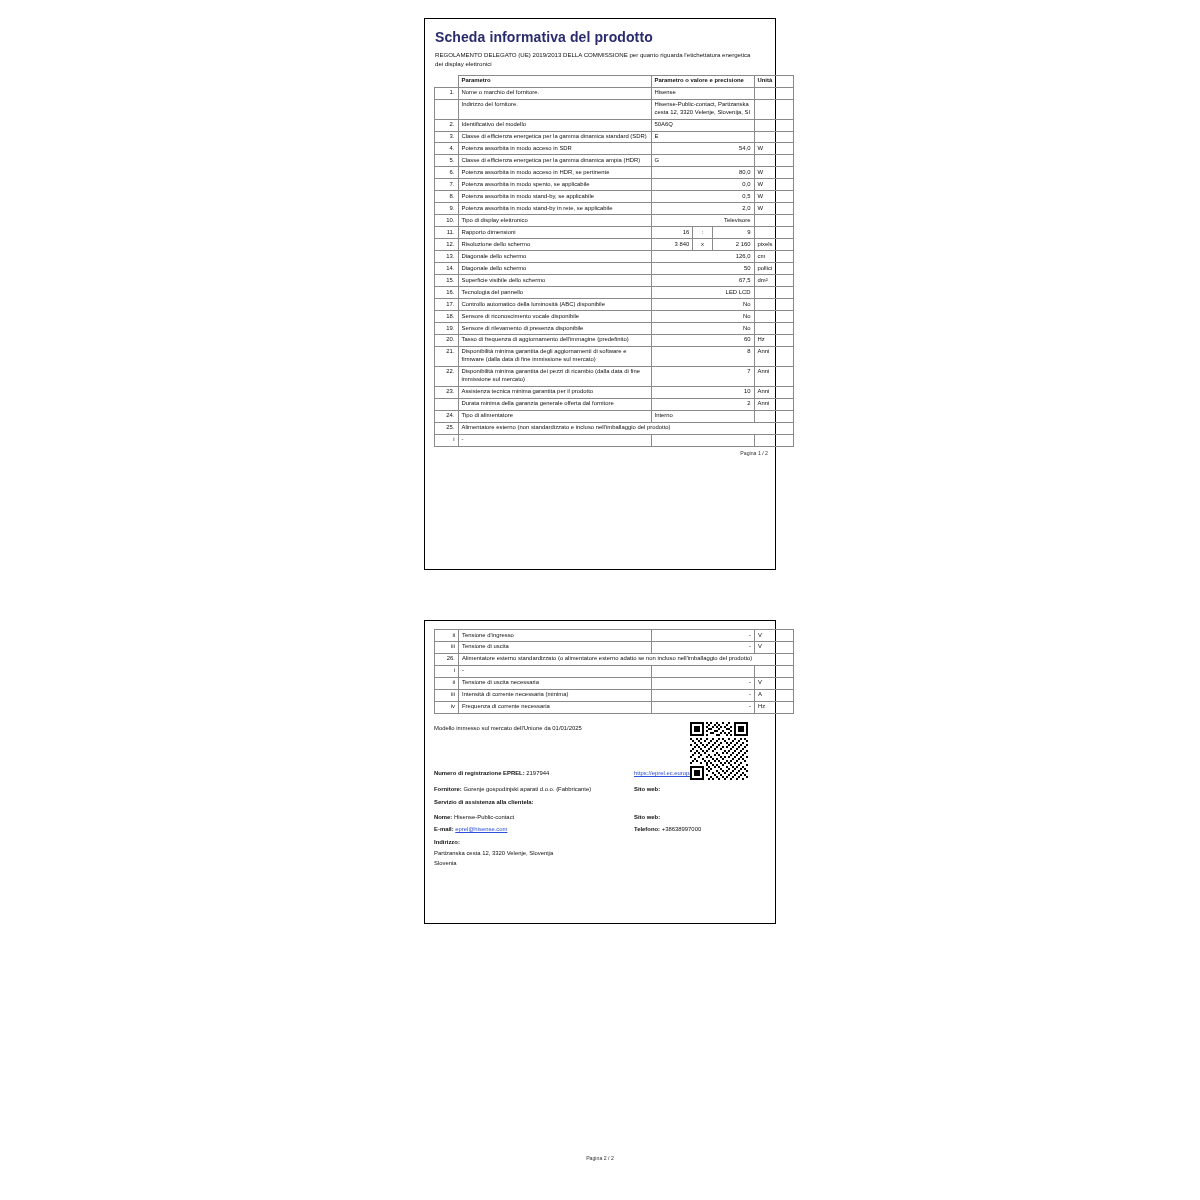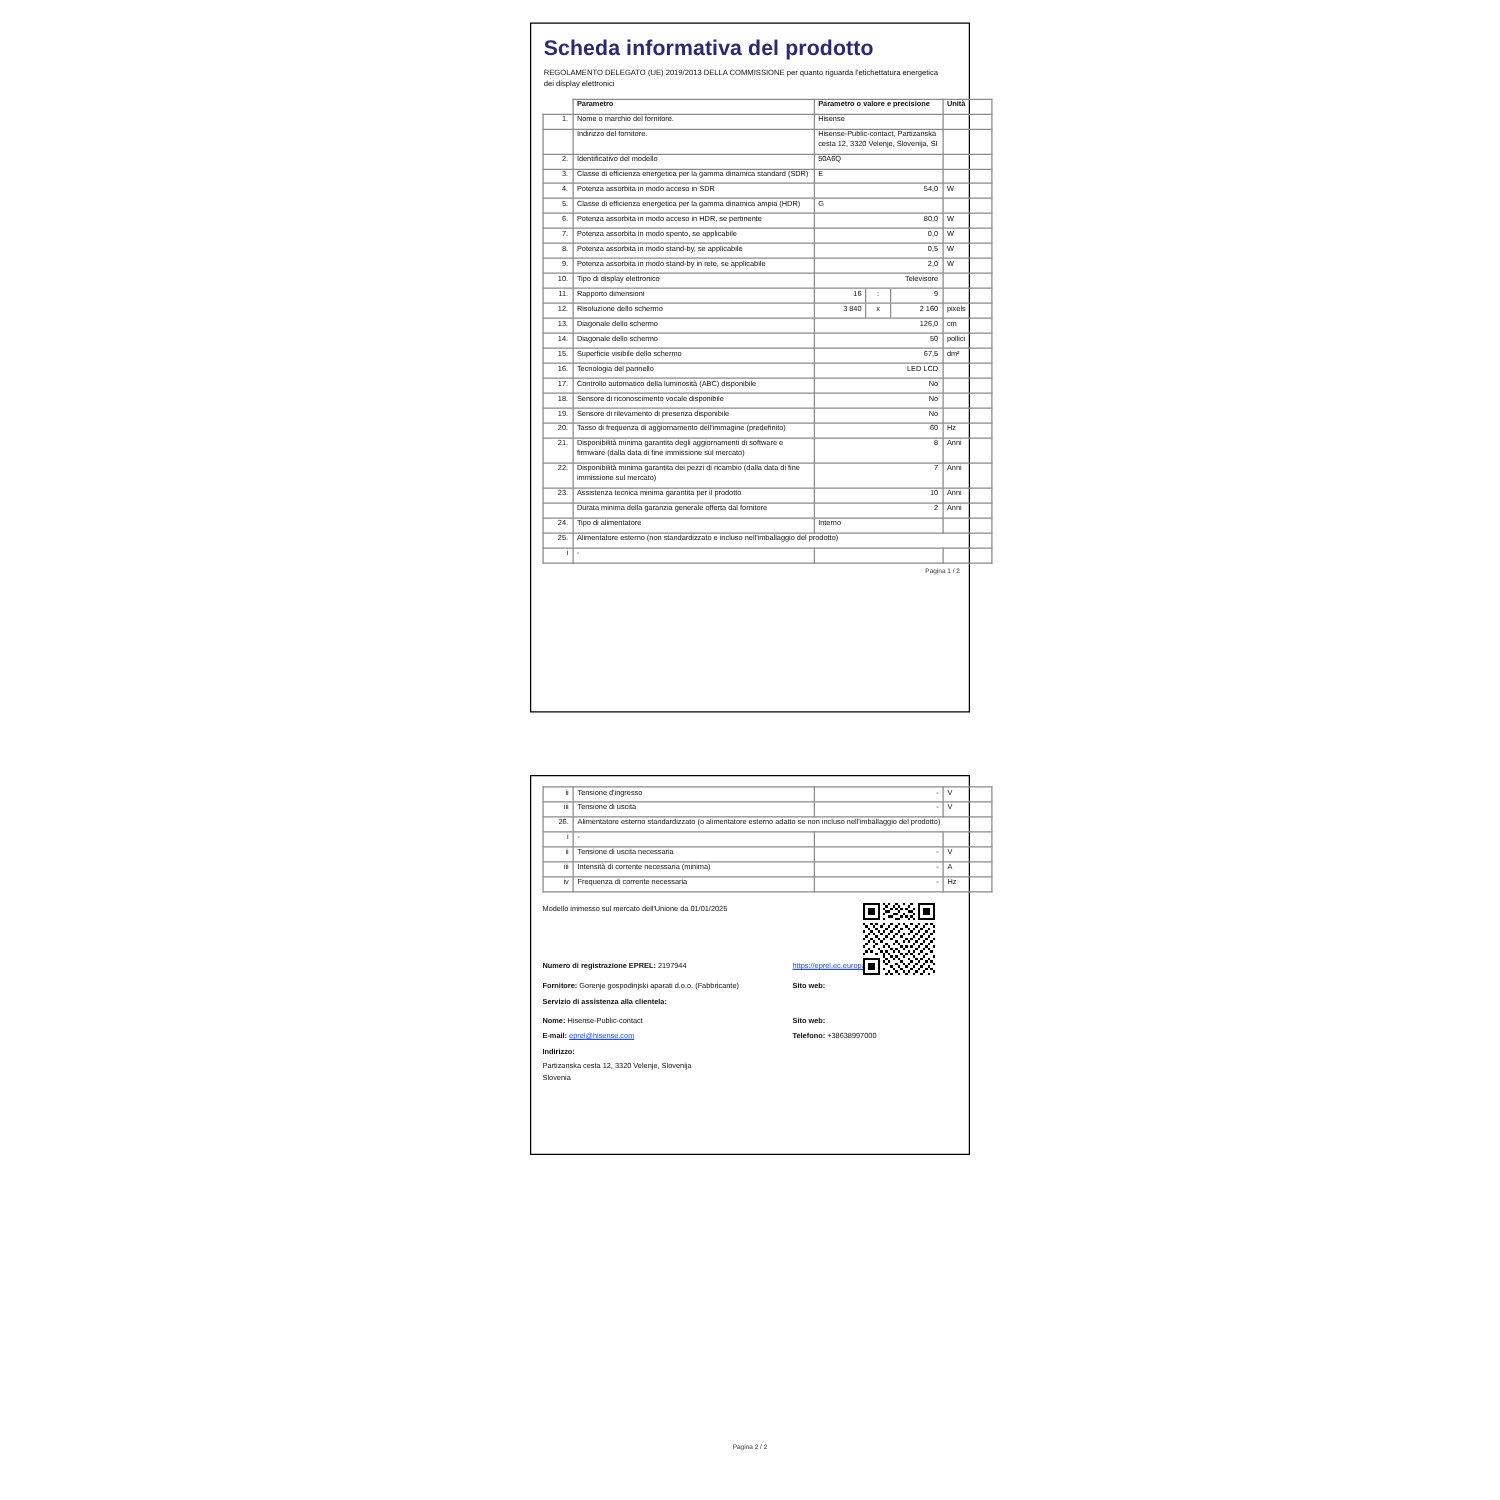--- a/index.html
+++ b/index.html
@@ -31,21 +31,21 @@
   }
   .sheet2 {
     left: 424px;
     top: 620px;
     width: 352px;
     height: 304px;
     padding: 8px 9px 0 9px;
   }
   .title {
     color: #2a2a6e;
-    font-size: 17px;
+    font-size: 14px;
     font-weight: bold;
     margin: 0 0 6px 1px;
     letter-spacing: 0.1px;
   }
   .subtitle {
     font-size: 6.1px;
     line-height: 1.45;
     color: #111;
     margin: 0 0 6px 1px;
     width: 320px;

